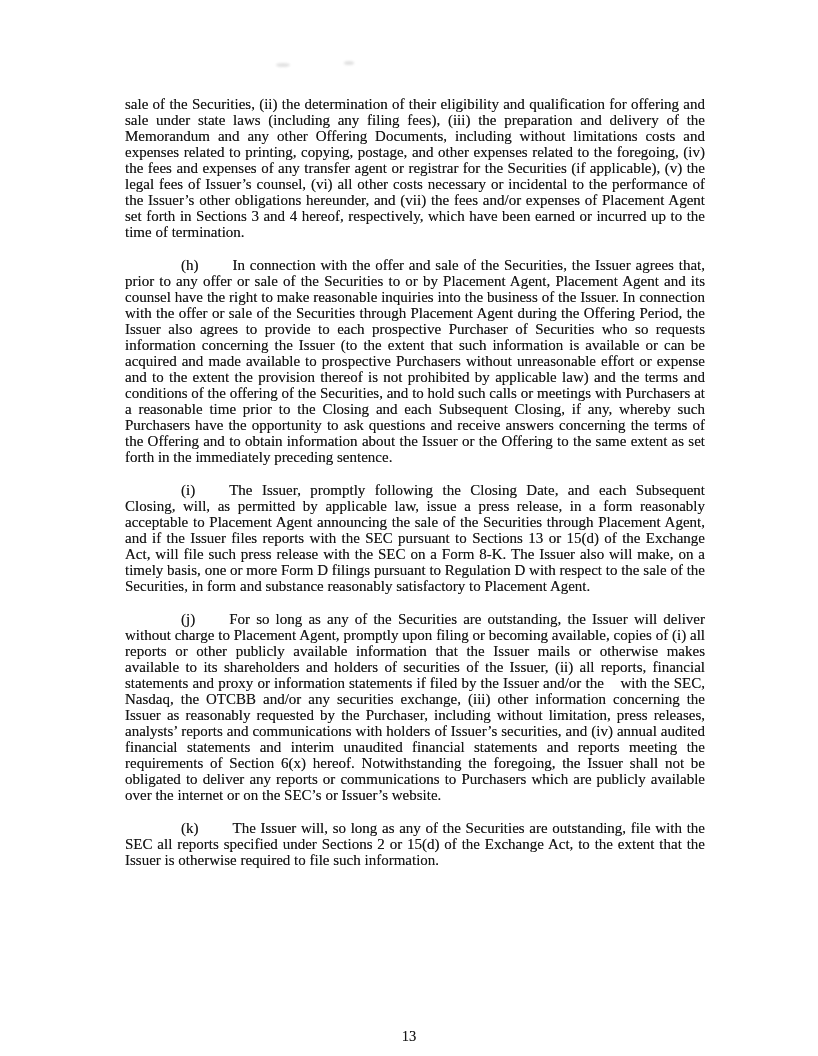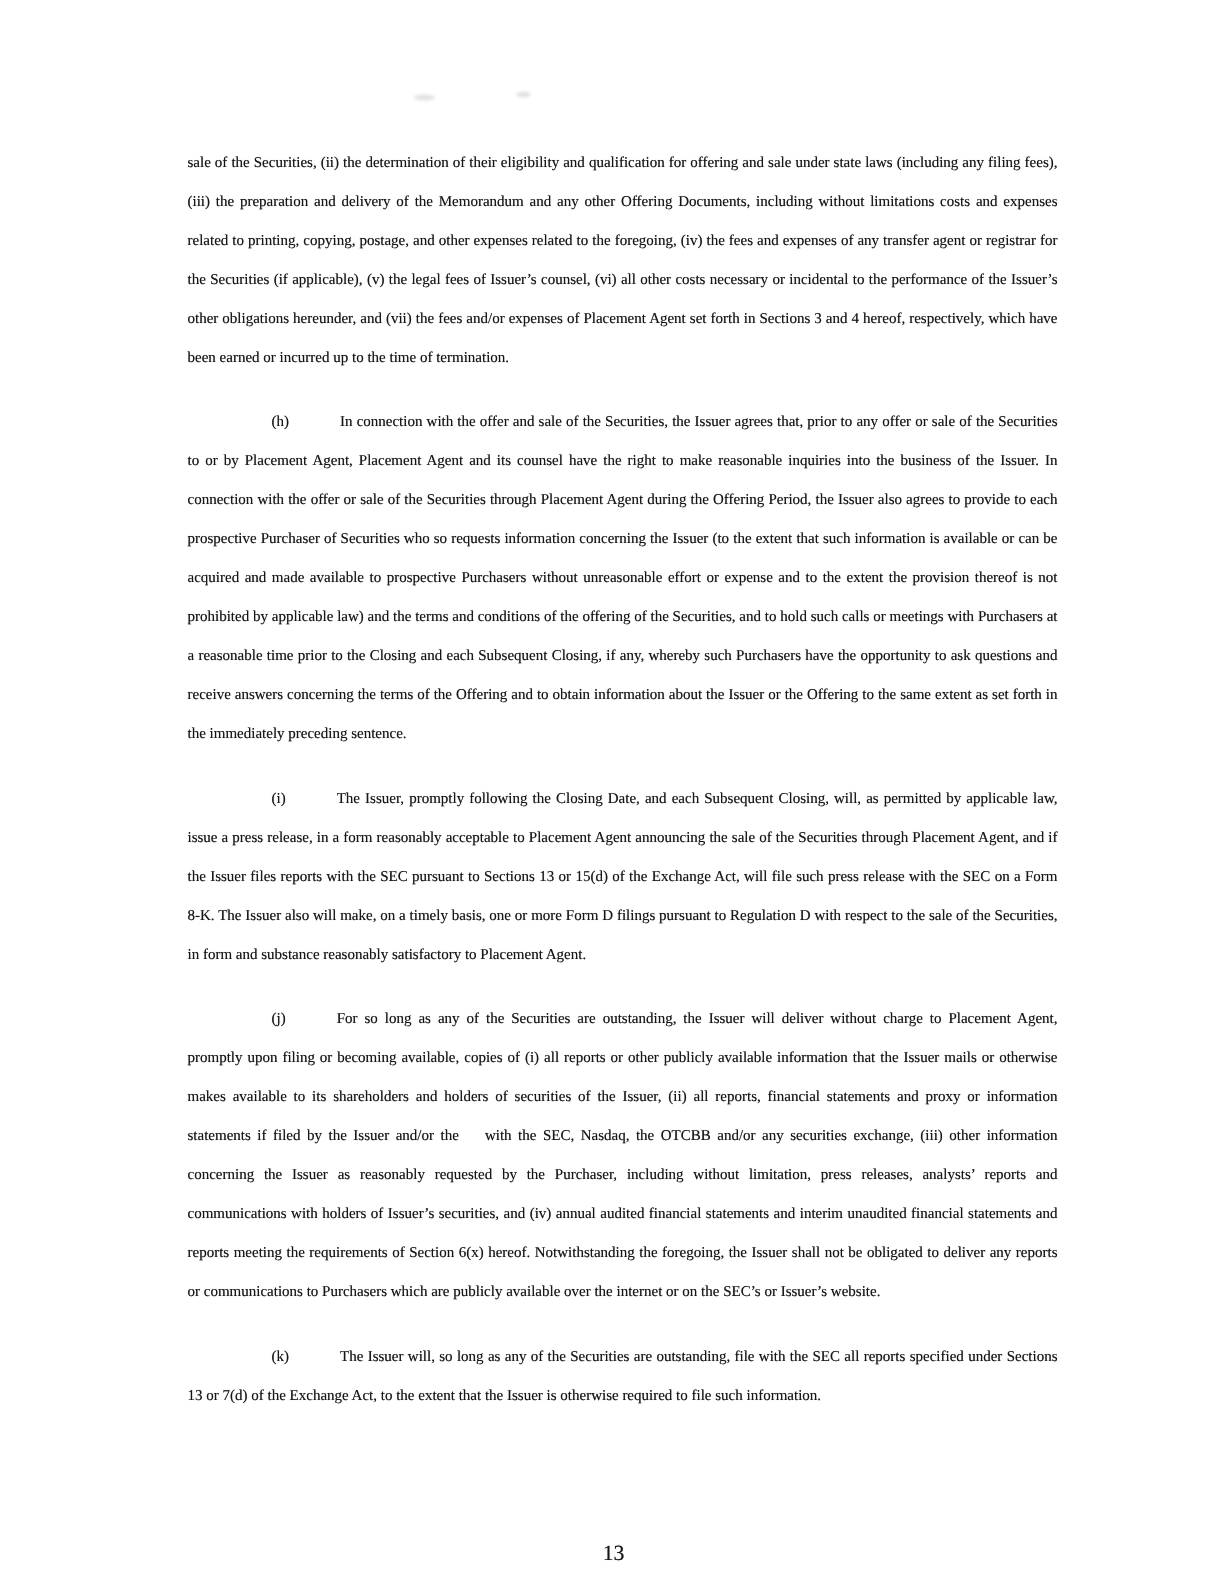--- a/index.html
+++ b/index.html
@@ -17,22 +17,22 @@
     overflow: hidden;
   }
   .doc-body {
     position: absolute;
     left: 125px;
     top: 96px;
     width: 580px;
   }
   p.para {
     margin: 0 0 17px 0;
-    font-size: 10px;
-    line-height: 26px;
+    font-size: 15px;
+    line-height: 16px;
     text-align: justify;
     text-shadow: 0 0 0.45px rgba(0,0,0,0.55);
   }
   p.para.indent {
     text-indent: 56px;
   }
   p.para.gap-lg {
     margin-top: 12px;
   }
   .plabel {
@@ -68,19 +68,19 @@
   <div class="doc-body">
 
     <p class="para">sale of the Securities, (ii) the determination of their eligibility and qualification for offering and sale under state laws (including any filing fees), (iii) the preparation and delivery of the Memorandum and any other Offering Documents, including without limitations costs and expenses related to printing, copying, postage, and other expenses related to the foregoing, (iv) the fees and expenses of any transfer agent or registrar for the Securities (if applicable), (v) the legal fees of Issuer’s counsel, (vi) all other costs necessary or incidental to the performance of the Issuer’s other obligations hereunder, and (vii) the fees and/or expenses of Placement Agent set forth in Sections 3 and 4 hereof, respectively, which have been earned or incurred up to the time of termination.</p>
 
     <p class="para indent"><span class="plabel">(h)</span><span>In connection with the offer and sale of the Securities, the Issuer agrees that, prior to any offer or sale of the Securities to or by Placement Agent, Placement Agent and its counsel have the right to make reasonable inquiries into the business of the Issuer.  In connection with the offer or sale of the Securities through Placement Agent during the Offering Period, the Issuer also agrees to provide to each prospective Purchaser of Securities who so requests information concerning the Issuer (to the extent that such information is available or can be acquired and made available to prospective Purchasers without unreasonable effort or expense and to the extent the provision thereof is not prohibited by applicable law) and the terms and conditions of the offering of the Securities, and to hold such calls or meetings with Purchasers at a reasonable time prior to the Closing and each Subsequent Closing, if any, whereby such Purchasers have the opportunity to ask questions and receive answers concerning the terms of the Offering and to obtain information about the Issuer or the Offering to the same extent as set forth in the immediately preceding sentence.</span></p>
 
     <p class="para indent"><span class="plabel">(i)</span><span>The Issuer, promptly following the Closing Date, and each Subsequent Closing, will, as permitted by applicable law, issue a press release, in a form reasonably acceptable to Placement Agent announcing the sale of the Securities through Placement Agent, and if the Issuer files reports with the SEC pursuant to Sections 13 or 15(d) of the Exchange Act, will file such press release with the SEC on a Form 8-K.  The Issuer also will make, on a timely basis, one or more Form D filings pursuant to Regulation D with respect to the sale of the Securities, in form and substance reasonably satisfactory to Placement Agent.</span></p>
 
     <p class="para indent"><span class="plabel">(j)</span><span>For so long as any of the Securities are outstanding, the Issuer will deliver without charge to Placement Agent, promptly upon filing or becoming available, copies of (i) all reports or other publicly available information that the Issuer mails or otherwise makes available to its shareholders and holders of securities of the Issuer, (ii) all reports, financial statements and proxy or information statements if filed by the Issuer and/or the &nbsp;&nbsp;&nbsp;with the SEC, Nasdaq, the OTCBB and/or any securities exchange, (iii) other information concerning the Issuer as reasonably requested by the Purchaser, including without limitation, press releases, analysts’ reports and communications with holders of Issuer’s securities, and (iv) annual audited financial statements and interim unaudited financial statements and reports meeting the requirements of Section 6(x) hereof. Notwithstanding the foregoing, the Issuer shall not be obligated to deliver any reports or communications to Purchasers which are publicly available over the internet or on the SEC’s or Issuer’s website.</span></p>
 
-    <p class="para indent gap-lg"><span class="plabel">(k)</span><span>The Issuer will, so long as any of the Securities are outstanding, file with the SEC all reports specified under Sections 13 or 7(d) of the Exchange Act, to the extent that the Issuer is otherwise required to file such information.</span></p>
+    <p class="para indent gap-lg"><span class="plabel">(k)</span><span>The Issuer will, so long as any of the Securities are outstanding, file with the SEC all reports specified under Sections 2 or 15(d) of the Exchange Act, to the extent that the Issuer is otherwise required to file such information.</span></p>
 
   </div>
 
   <div class="pagenum">13</div>
 
 </div>
 
 </body></html>

